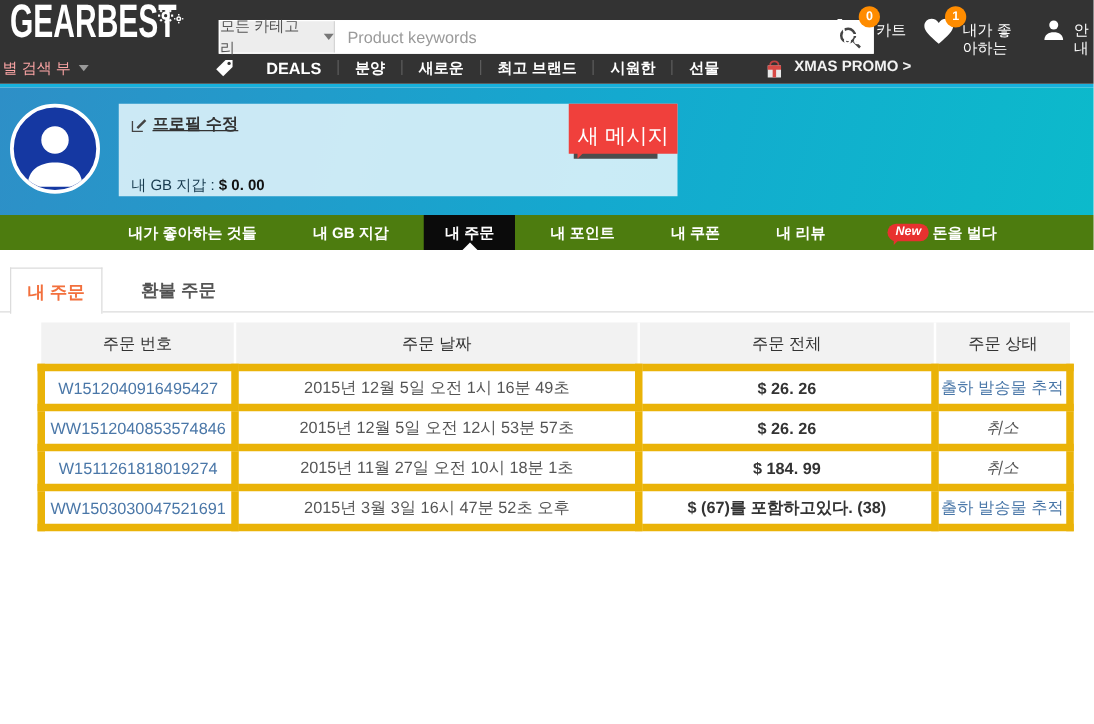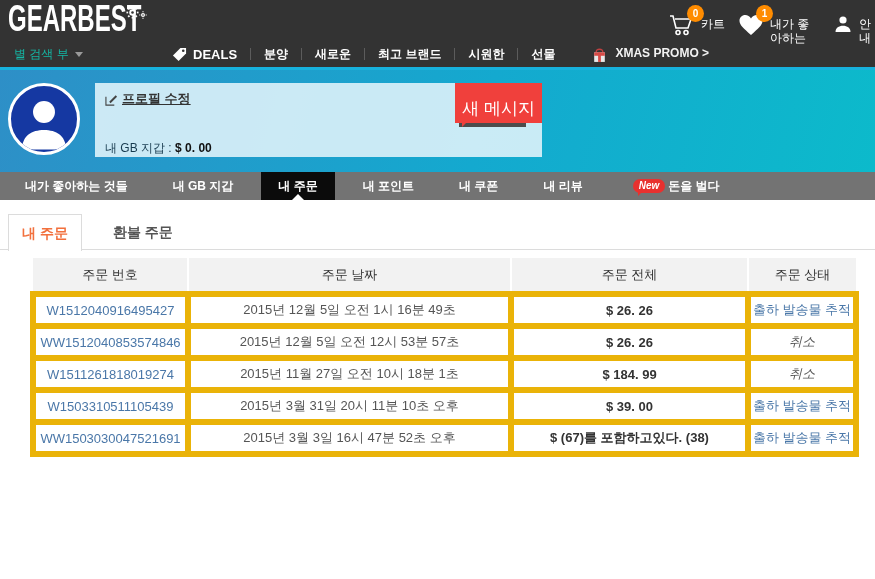--- a/index.html
+++ b/index.html
@@ -7,21 +7,21 @@
     font-family:"Liberation Sans","DejaVu Sans",sans-serif; }
 
   
   .top { position:relative; height:67px; background:#333333; }
   .accent-line { height:3px; background:#17b1dd; }
 
   .logo { position:absolute; left:8px; top:2px; color:#fff; font-weight:bold;
     font-size:30px; letter-spacing:0; transform:scale(.8,1.25); transform-origin:0 60%;
     display:inline-block; white-space:nowrap; }
   .logo-gears { position:absolute; left:126px; top:6px; display:flex; align-items:flex-end; }
-  .tagline { position:absolute; left:14px; top:46px; font-size:12px; color:#14b8a6;
+  .tagline { position:absolute; left:2px; top:46px; font-size:12px; color:#fca5a5;
     display:flex; align-items:center; }
   .caret-down { display:inline-block; width:0; height:0; border-left:4px solid transparent;
     border-right:4px solid transparent; border-top:5px solid #9a9a9a; margin-left:6px; }
 
   .search { position:absolute; left:175px; top:16px; height:27px; display:flex;
     background:#fff; border:1px solid #fff; }
   .search-cat { width:92px; background:#ededed; border-right:1px solid #d5d5d5;
     font-size:12px; color:#555; display:flex; align-items:center; justify-content:center;
     gap:6px; cursor:pointer; }
   .search-cat .caret-down { border-top-color:#777; margin-left:2px; }
@@ -36,21 +36,21 @@
   .icon-wrap { position:relative; margin-top:3px; }
   .count-badge { position:absolute; top:-9px; right:-9px; width:17px; height:17px;
     background:#ff8c00; border-radius:50%; color:#fff; font-size:10px; font-weight:bold;
     text-align:center; line-height:17px; }
   .hr-label { color:#fff; font-size:12px; margin-left:6px; line-height:14px; margin-top:6px; }
   .hr-label.one { line-height:26px; margin-top:0; }
   .hr-label.wrap2 { width:50px; }
   .hr-label.wrap1 { width:14px; word-break:break-all; }
 
   .nav-row { position:absolute; left:172px; top:44px; height:20px; display:flex; align-items:center; }
-  .deals { display:flex; align-items:center; color:#fff; font-size:13px; font-weight:bold; cursor:pointer; }
+  .deals { display:flex; align-items:center; color:#fff; font-size:13px; font-weight:bold; cursor:pointer;gap:20px; }
   .deals svg { margin-right:6px; }
   .sep { width:1px; height:12px; background:#5c5c5c; margin:0 13px; }
   .nav-item { color:#fff; font-size:12px; font-weight:bold; cursor:pointer; white-space:nowrap; }
   .promo { display:flex; margin-left:36px; color:#f2f2f2; font-size:12px;
     font-weight:bold; cursor:pointer; }
   .promo svg { margin-right:7px; }
 
   
   .band { position:relative; height:102px;
     background:linear-gradient(105deg,#2e8fc7 0%,#14a9cf 55%,#0cbacb 100%); }
@@ -70,22 +70,22 @@
     color:#fff; font-size:9px; font-weight:bold; text-align:center; line-height:13px;
     margin-left:6px; vertical-align:-2px; cursor:pointer; }
   .ticket-btn { position:absolute; right:16px; top:17px; background:#4c4c4c; color:#fff;
     font-size:12px; padding:5px 14px; border:none; cursor:pointer; font-family:inherit; }
   .msg-badge { position:absolute; right:0; top:0; background:#f0403c; color:#fff;
     font-size:17px; padding:14px 7px 3px; }
   .msg-badge::after { content:""; position:absolute; left:7px; bottom:-4px;
     border-top:5px solid #f0403c; border-right:5px solid transparent; }
 
   
-  .acct-nav { height:28px; background:#737373; display:flex; align-items:stretch;
-    color:#fff; font-size:12px; font-weight:bold; }
+  .acct-nav { height:28px; background:#4d7c0f; display:flex; align-items:stretch;
+    color:#fff; font-size:12px; font-weight:bold;justify-content:center; }
   .acct-item { line-height:28px; cursor:pointer; white-space:nowrap; }
   .ml25{margin-left:25px;} .ml45{margin-left:45px;} .ml28{margin-left:28px;}
   .ml24{margin-left:28px;} .ml50{margin-left:50px;}
   .acct-item.active { background:#0b0b0b; padding:0 17px; position:relative; }
   .acct-item.active::after { content:""; position:absolute; left:50%; margin-left:-6px;
     bottom:0; border-left:6px solid transparent; border-right:6px solid transparent;
     border-bottom:6px solid #fff; }
   .earn-group { display:flex; align-items:center; cursor:pointer; }
   .new-badge { background:#e8312f; color:#fff; font-size:10px; font-style:italic;
     font-weight:bold; border-radius:8px; padding:0 6px; height:14px; line-height:14px;
@@ -145,20 +145,33 @@
       </g>
       <circle cx="6" cy="6" r="1.2" fill="#333"></circle>
     </svg>
   </div>
 
   <div class="tagline">
     <span>별 검색 부</span>
     <span class="caret-down"></span>
   </div>
 
+  <div class="search">
+    <div class="search-cat">
+      <span>모든 카테고리</span>
+      <span class="caret-down"></span>
+    </div>
+    <input class="search-input" type="text" placeholder="Product keywords" style="">
+    <button class="search-btn">
+      <svg width="20" height="20" viewBox="0 0 20 20" fill="none" stroke="#444" stroke-width="2">
+        <circle cx="8.5" cy="8.5" r="5.5"></circle>
+          <line x1="13" y1="13" x2="18" y2="18"></line>
+      </svg>
+    </button>
+  </div>
 
   <div class="header-right">
     <div class="hr-group">
       <span class="icon-wrap">
         <svg width="26" height="22" viewBox="0 0 26 22" fill="none" stroke="#fff" stroke-width="1.6">
           <path d="M1 2 h3 l3 12 h12 l3 -9 H6"></path>
           <circle cx="9" cy="18.5" r="2"></circle>
             <circle cx="17" cy="18.5" r="2"></circle>
         </svg>
         <span class="count-badge">0</span>
@@ -292,25 +305,19 @@
       <td class="total">$ 26. 26</td>
       <td class="status plain">취소</td>
     </tr>
     <tr>
       <td class="order-no">W1511261818019274</td>
       <td>2015년 11월 27일 오전 10시 18분 1초</td>
       <td class="total">$ 184. 99</td>
       <td class="status plain">취소</td>
     </tr>
     <tr>
-      <td class="order-no">W1503310511105439</td>
-      <td>2015년 3월 31일 20시 11분 10초 오후</td>
-      <td class="total">$ 39. 00</td>
-      <td class="status link">출하 발송물 추적</td>
-    </tr>
-    <tr>
       <td class="order-no">WW1503030047521691</td>
       <td>2015년 3월 3일 16시 47분 52초 오후</td>
       <td class="total">$ (67)를 포함하고있다. (38)</td>
       <td class="status link">출하 발송물 추적</td>
     </tr>
   </tbody>
 </table>
 
 </body></html>

